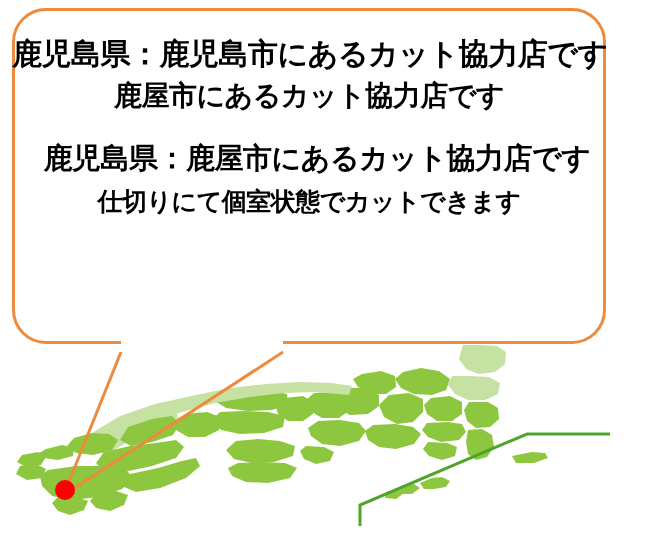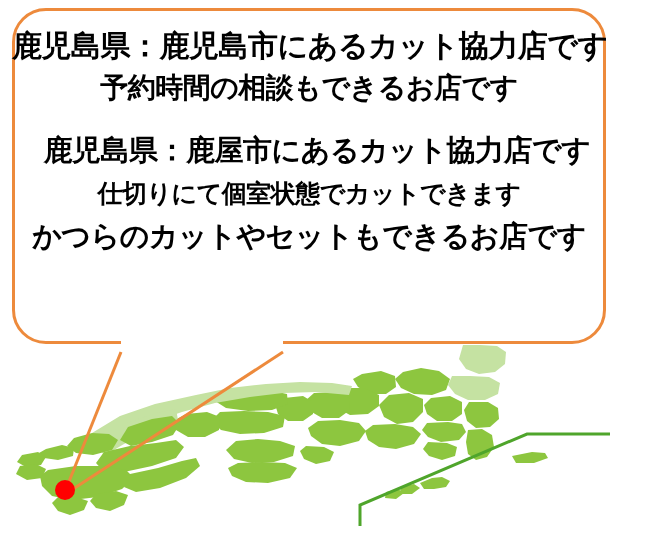--- a/index.html
+++ b/index.html
@@ -62,21 +62,21 @@
     text-align: center;
     color: #000000;
   }
   .line {
     display: block;
     color: #000000;
     font-weight: 700;
     letter-spacing: -0.5px;
     white-space: nowrap;
   }
-  .block-a { margin-top: 2px; }
+  .block-a { margin-top: 10px; }
   .block-a .l0 { font-size: 30px; line-height: 44px; }
   .block-a .l1 { font-size: 28px; line-height: 42px; }
   .block-a .l2 { font-size: 28px; line-height: 40px; }
 
   .block-b { margin-top: 20px; }
   .block-b .l0 { font-size: 29px; line-height: 44px; padding-left: 16px; }
   .block-b .l1 { font-size: 25px; line-height: 43px; }
   .block-b .l2 { font-size: 29px; line-height: 43px; }
 
   
@@ -170,26 +170,25 @@
     </g>
   </svg>
 
   <div id="callout"></div>
 
   <div class="edge-gap" style="left:121px; top:340px; width:162px; height:14px;"></div>
 
   <div id="callout-text">
     <div class="block block-a">
       <span class="line l0">鹿児島県：鹿児島市にあるカット協力店です</span>
-      <span class="line l2">予約時間の相談もできるお店です</span>
+      <span class="line l2">鹿屋市にあるカット協力店です</span>
     </div>
     <div class="block block-b">
       <span class="line l0">鹿児島県：鹿屋市にあるカット協力店です</span>
       <span class="line l1">仕切りにて個室状態でカットできます</span>
-      <span class="line l2">かつらのカットやセットもできるお店です</span>
     </div>
   </div>
 
   <svg id="pointer-layer" viewBox="0 0 670 542" aria-hidden="true">
     <polyline fill="none" stroke="#ED8A3C" stroke-width="3" stroke-linecap="butt" points="121,352 66,489"></polyline>
     <polyline fill="none" stroke="#ED8A3C" stroke-width="3" stroke-linecap="butt" points="283,352 70,491"></polyline>
     <circle cx="65" cy="490" r="10" fill="#FF0000"></circle>
   </svg>
 
 </div>

